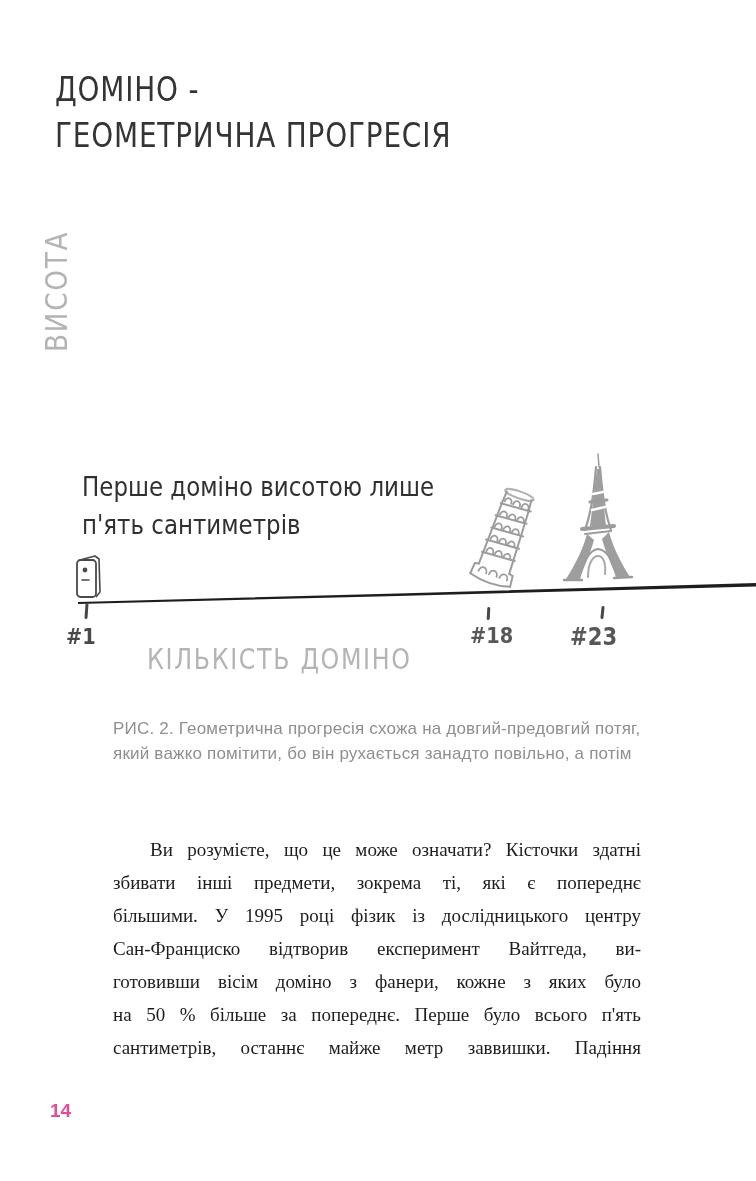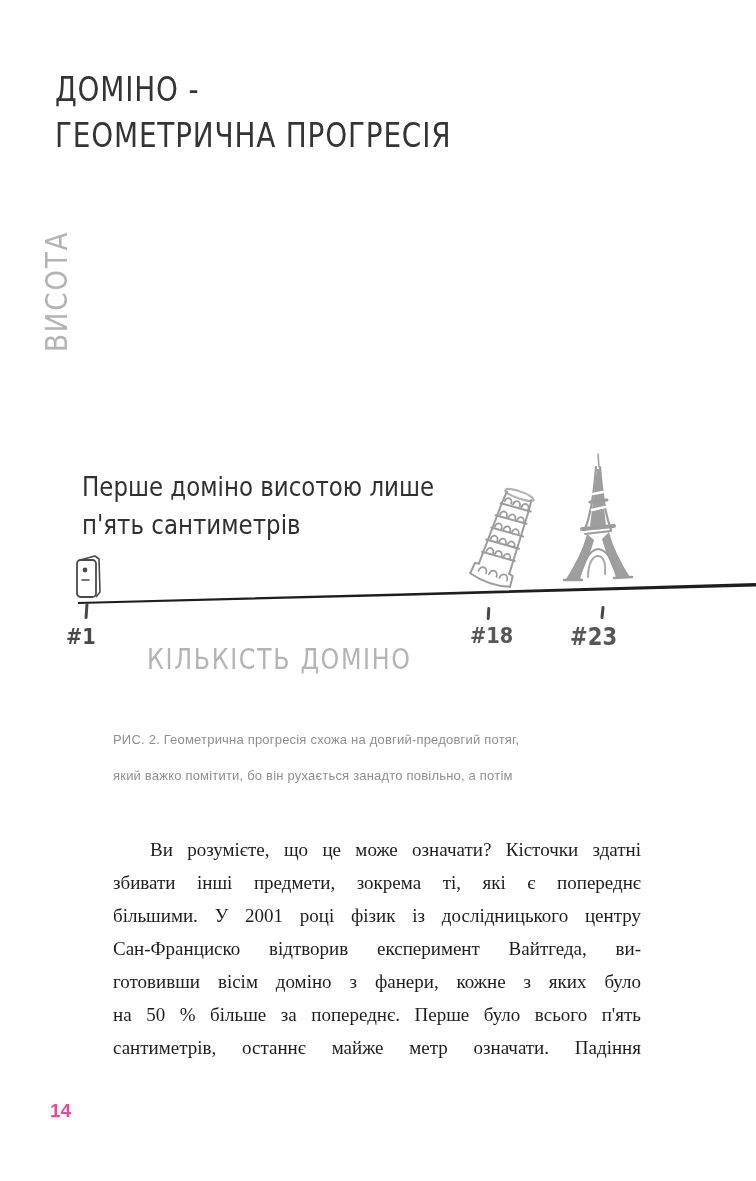--- a/index.html
+++ b/index.html
@@ -60,22 +60,22 @@
   .baseline-svg{position:absolute;left:78px;top:582px;}
   .domino-svg{position:absolute;left:72px;top:552px;}
   .pisa-svg{position:absolute;left:448px;top:480px;}
   .eiffel-svg{position:absolute;left:560px;top:452px;}
   
   .caption{
     position:absolute;left:113px;top:716px;width:540px;
     color:#8f8f8f;
   }
   .caption .cap-line{
-    font-size:13px;line-height:25px;height:25px;
-    letter-spacing:0.2px;white-space:nowrap;margin-top:11px;
+    font-size:17px;line-height:25px;height:25px;
+    letter-spacing:0.2px;white-space:nowrap;
   }
   
   .body-text{
     position:absolute;left:113px;top:833px;width:528px;
     font-family:"Liberation Serif",serif;
     color:#1d1d1d;
   }
   .body-text .body-line{
     font-size:19px;line-height:33px;height:33px;
     text-align:justify;
@@ -167,22 +167,22 @@
   <div class="hand x-axis-label">КІЛЬКІСТЬ ДОМІНО</div>
 
   <div class="caption">
     <div class="cap-line">РИС. 2. Геометрична прогресія схожа на довгий-предовгий потяг,</div>
     <div class="cap-line">який важко помітити, бо він рухається занадто повільно, а потім</div>
   </div>
 
   <div class="body-text">
     <div class="body-line first">Ви розумієте, що це може означати? Кісточки здатні</div>
     <div class="body-line">збивати інші предмети, зокрема ті, які є попереднє</div>
-    <div class="body-line">більшими. У 2001 році фізик із дослідницького центру</div>
+    <div class="body-line">більшими. У 1995 році фізик із дослідницького центру</div>
     <div class="body-line">Сан-Франциско відтворив експеримент Вайтгеда, ви-</div>
     <div class="body-line">готовивши вісім доміно з фанери, кожне з яких було</div>
     <div class="body-line">на 50 % більше за попереднє. Перше було всього п'ять</div>
-    <div class="body-line">сантиметрів, останнє майже метр означати. Падіння</div>
+    <div class="body-line">сантиметрів, останнє майже метр заввишки. Падіння</div>
   </div>
 
   <div class="page-number">14</div>
 
 </div>
 
 </body></html>

